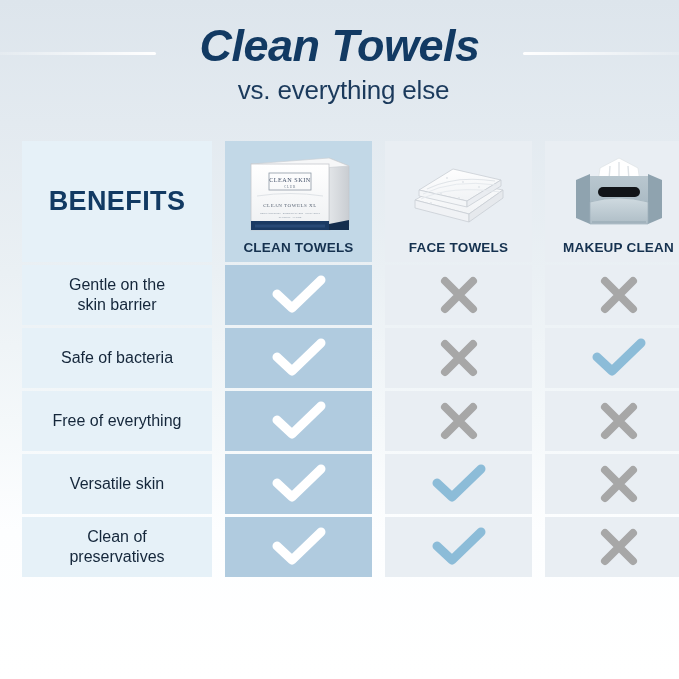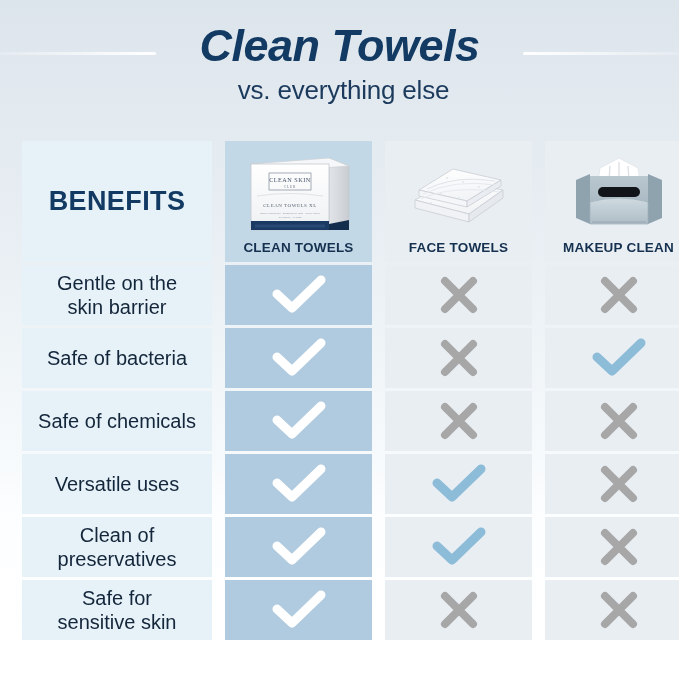--- a/index.html
+++ b/index.html
@@ -129,21 +129,21 @@
 
   .cell {
     display: flex;
     align-items: center;
     justify-content: center;
     box-sizing: border-box;
     text-align: center;
   }
   .cell.benefit {
     background: #e6f1f8;
-    font-size: 20px;
+    font-size: 16px;
     color: #14263a;
     line-height: 1.22;
     padding: 0 8px;
   }
   .cell.clean { background: #b0cbdf; }
   .cell.other { background: #e9eef3; }
 
   .mark { display: block; }
 
   
@@ -308,41 +308,41 @@
   </svg>
           </div>
         <div class="cell other c-prod">
             <svg class="mark" width="56" height="44" viewBox="0 0 56 44">
     <path d="M6,21 L21,35 L50,7" fill="none" stroke="#8cbcd8" stroke-width="9" stroke-linecap="round" stroke-linejoin="round"></path>
   </svg>
           </div>
       </div>
       <div class="t-row data-row">
           <div class="cell benefit c-benefit">
-            <span style="white-space:pre-line">Safe of chemicals</span>
-          </div>
-        <div class="cell clean c-prod">
-            <svg class="mark" width="56" height="44" viewBox="0 0 56 44">
-    <path d="M6,21 L21,35 L50,7" fill="none" stroke="#ffffff" stroke-width="9" stroke-linecap="round" stroke-linejoin="round"></path>
-  </svg>
-          </div>
-        <div class="cell other c-prod">
-            <svg class="mark" width="44" height="44" viewBox="0 0 44 44">
-    <path d="M8,8 L36,36 M36,8 L8,36" fill="none" stroke="#a7a7a7" stroke-width="8" stroke-linecap="round"></path>
-  </svg>
-          </div>
-        <div class="cell other c-prod">
-            <svg class="mark" width="44" height="44" viewBox="0 0 44 44">
-    <path d="M8,8 L36,36 M36,8 L8,36" fill="none" stroke="#a7a7a7" stroke-width="8" stroke-linecap="round"></path>
-  </svg>
-          </div>
-      </div>
-      <div class="t-row data-row">
-          <div class="cell benefit c-benefit">
-            <span style="white-space:pre-line">Versatile uses</span>
+            <span style="white-space:pre-line">Free of everything</span>
+          </div>
+        <div class="cell clean c-prod">
+            <svg class="mark" width="56" height="44" viewBox="0 0 56 44">
+    <path d="M6,21 L21,35 L50,7" fill="none" stroke="#ffffff" stroke-width="9" stroke-linecap="round" stroke-linejoin="round"></path>
+  </svg>
+          </div>
+        <div class="cell other c-prod">
+            <svg class="mark" width="44" height="44" viewBox="0 0 44 44">
+    <path d="M8,8 L36,36 M36,8 L8,36" fill="none" stroke="#a7a7a7" stroke-width="8" stroke-linecap="round"></path>
+  </svg>
+          </div>
+        <div class="cell other c-prod">
+            <svg class="mark" width="44" height="44" viewBox="0 0 44 44">
+    <path d="M8,8 L36,36 M36,8 L8,36" fill="none" stroke="#a7a7a7" stroke-width="8" stroke-linecap="round"></path>
+  </svg>
+          </div>
+      </div>
+      <div class="t-row data-row">
+          <div class="cell benefit c-benefit">
+            <span style="white-space:pre-line">Versatile skin</span>
           </div>
         <div class="cell clean c-prod">
             <svg class="mark" width="56" height="44" viewBox="0 0 56 44">
     <path d="M6,21 L21,35 L50,7" fill="none" stroke="#ffffff" stroke-width="9" stroke-linecap="round" stroke-linejoin="round"></path>
   </svg>
           </div>
         <div class="cell other c-prod">
             <svg class="mark" width="56" height="44" viewBox="0 0 56 44">
     <path d="M6,21 L21,35 L50,7" fill="none" stroke="#8cbcd8" stroke-width="9" stroke-linecap="round" stroke-linejoin="round"></path>
   </svg>
@@ -367,36 +367,15 @@
             <svg class="mark" width="56" height="44" viewBox="0 0 56 44">
     <path d="M6,21 L21,35 L50,7" fill="none" stroke="#8cbcd8" stroke-width="9" stroke-linecap="round" stroke-linejoin="round"></path>
   </svg>
           </div>
         <div class="cell other c-prod">
             <svg class="mark" width="44" height="44" viewBox="0 0 44 44">
     <path d="M8,8 L36,36 M36,8 L8,36" fill="none" stroke="#a7a7a7" stroke-width="8" stroke-linecap="round"></path>
   </svg>
           </div>
       </div>
-      <div class="t-row data-row">
-          <div class="cell benefit c-benefit">
-            <span style="white-space:pre-line">Safe for
-sensitive skin</span>
-          </div>
-        <div class="cell clean c-prod">
-            <svg class="mark" width="56" height="44" viewBox="0 0 56 44">
-    <path d="M6,21 L21,35 L50,7" fill="none" stroke="#ffffff" stroke-width="9" stroke-linecap="round" stroke-linejoin="round"></path>
-  </svg>
-          </div>
-        <div class="cell other c-prod">
-            <svg class="mark" width="44" height="44" viewBox="0 0 44 44">
-    <path d="M8,8 L36,36 M36,8 L8,36" fill="none" stroke="#a7a7a7" stroke-width="8" stroke-linecap="round"></path>
-  </svg>
-          </div>
-        <div class="cell other c-prod">
-            <svg class="mark" width="44" height="44" viewBox="0 0 44 44">
-    <path d="M8,8 L36,36 M36,8 L8,36" fill="none" stroke="#a7a7a7" stroke-width="8" stroke-linecap="round"></path>
-  </svg>
-          </div>
-      </div>
     </div>
 
 </div>
 
 </body></html>

